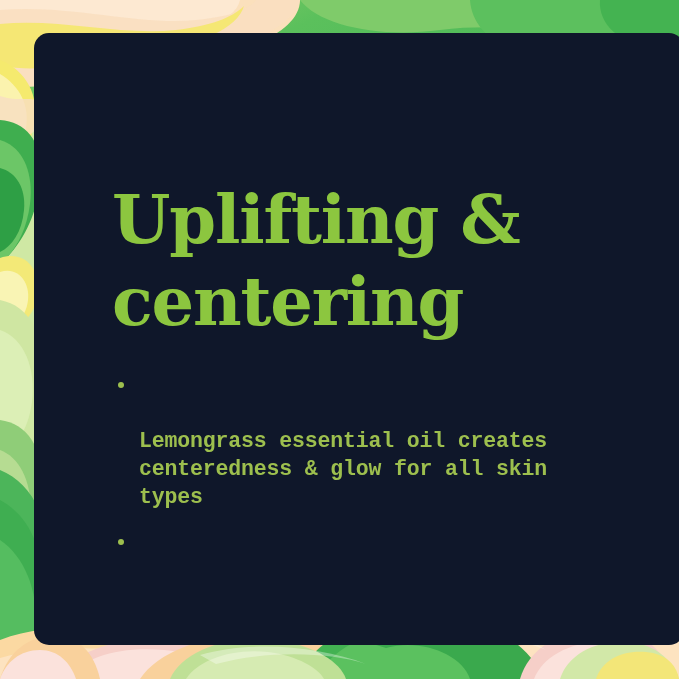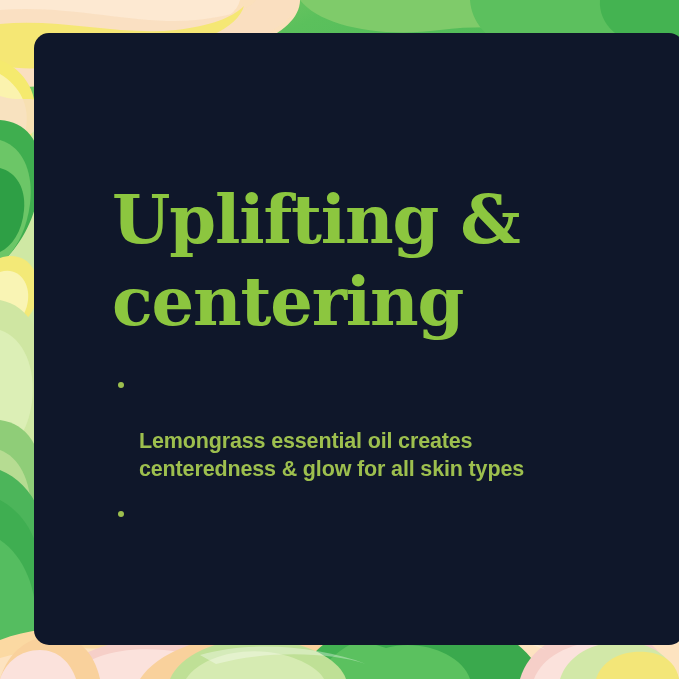--- a/index.html
+++ b/index.html
@@ -63,21 +63,21 @@
   #bullets {
     list-style: none;
     margin: 28px 0 0 0;
     padding: 0;
   }
 
   .bullet-item {
     position: relative;
     padding-left: 27px;
     margin-bottom: 17px;
-    font-family: Liberation Sans, sans-serif;
+    font-family: Liberation Mono, monospace;
     font-weight: bold;
     font-size: 21.5px;
     line-height: 28px;
     letter-spacing: -0.15px;
     color: #9dbf4e;
     white-space: pre-line;
   }
   .bullet-item:last-child { margin-bottom: 0; }
 
   .bullet-dot {

